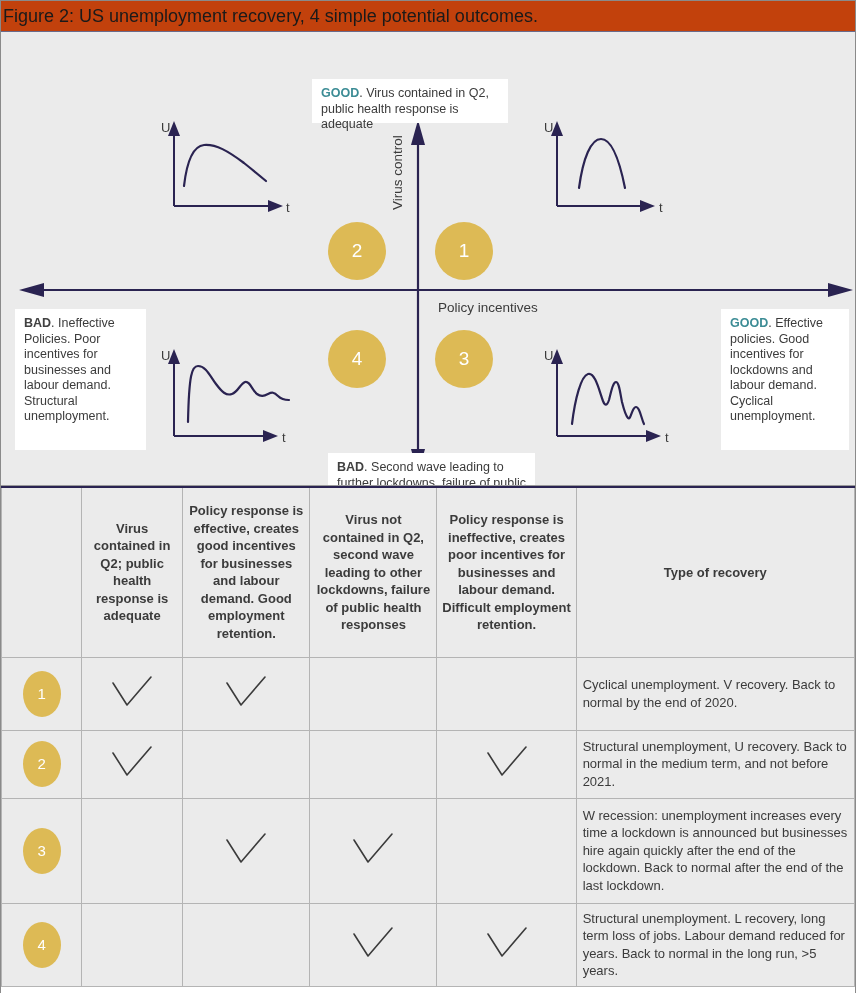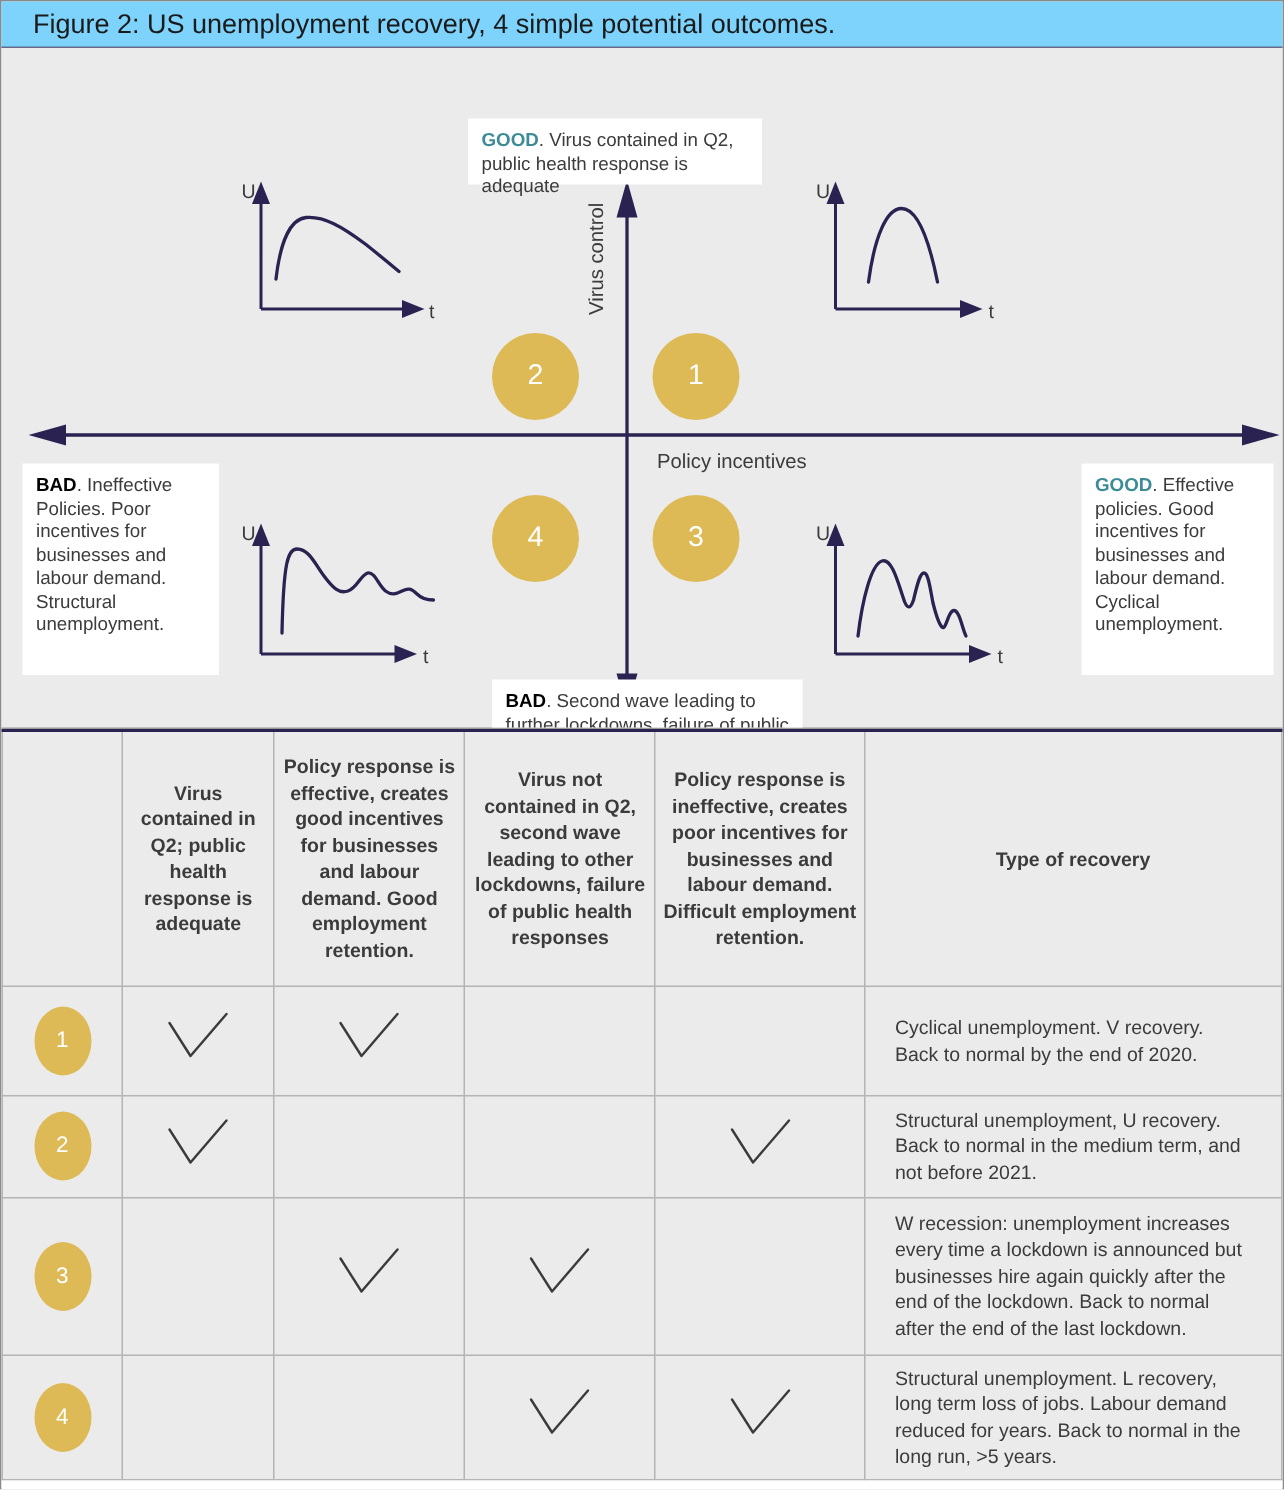--- a/index.html
+++ b/index.html
@@ -20,24 +20,24 @@
     height: 993px;
     box-sizing: border-box;
     border: 1px solid #8a8a8a;
     background: #ffffff;
   }
 
   
   #title-bar {
     height: 31px;
     line-height: 31px;
-    padding-left: 21px;
+    padding-left: 2px;
     font-size: 18px;
     color: #1a1a1a;
-    background: #7dd3fc;
+    background: #c2410c;
     border-bottom: 1px solid #6a6a8a;
     box-sizing: border-box;
     white-space: nowrap;
   }
 
   
   #diagram {
     position: relative;
     height: 453px;
     background: #ebebeb;
@@ -52,21 +52,21 @@
   .callout {
     position: absolute;
     background: #ffffff;
     font-size: 12.5px;
     line-height: 15.5px;
     color: #3b3b3b;
     padding: 7px 9px 8px 9px;
     box-sizing: border-box;
   }
   .callout .tag-good { color: #3c8c95; font-weight: bold; }
-  .callout .tag-bad  { color: #000000; font-weight: bold; }
+  .callout .tag-bad  { color: #404040; font-weight: bold; }
 
   #callout-top    { left: 311px; top: 47px;  width: 196px; height: 44px; }
   #callout-left   { left: 14px;  top: 277px; width: 131px; height: 141px; }
   #callout-right  { left: 720px; top: 277px; width: 128px; height: 141px; }
   #callout-bottom { left: 327px; top: 421px; width: 207px; height: 57px; }
 
   .axis-label {
     position: absolute;
     font-size: 13.5px;
     color: #3b3b3b;
@@ -143,21 +143,21 @@
     color: #ffffff;
     font-size: 15px;
     line-height: 46px;
     text-align: center;
   }
   td.check-cell { text-align: center; }
   td.desc-cell {
     font-size: 13px;
     line-height: 17.5px;
     color: #3b3b3b;
-    padding: 6px 20px;
+    padding: 6px 6px;
     text-align: left;
   }
   .check-mark { display: inline-block; }
 
   
   #footer {
     font-size: 14px;
     color: #333333;
     padding: 3px 0 0 5px;
     background: #ffffff;
@@ -238,21 +238,21 @@
     <div class="quad-circle" id="circle-4">4</div>
     <div class="quad-circle" id="circle-3">3</div>
 
     <div class="callout" id="callout-top">
       <span class="tag-good">GOOD</span><span>. Virus contained in Q2, public health response is adequate</span>
     </div>
     <div class="callout" id="callout-left">
       <span class="tag-bad">BAD</span><span>. Ineffective Policies. Poor incentives for businesses and labour demand. Structural unemployment.</span>
     </div>
     <div class="callout" id="callout-right">
-      <span class="tag-good">GOOD</span><span>. Effective policies. Good incentives for businesses and labour demand. Cyclical unemployment.</span>
+      <span class="tag-good">GOOD</span><span>. Effective policies. Good incentives for lockdowns and labour demand. Cyclical unemployment.</span>
     </div>
     <div class="callout" id="callout-bottom">
       <span class="tag-bad">BAD</span><span>. Second wave leading to further lockdowns, failure of public health responses.</span>
     </div>
   </div>
 
   <div id="table-wrap">
     <table class="matrix">
       <thead>
         <tr>

